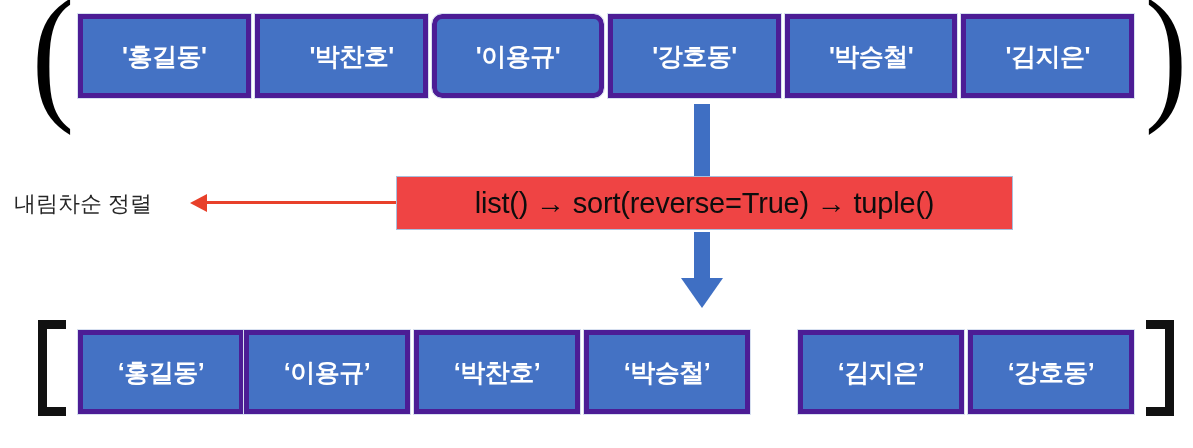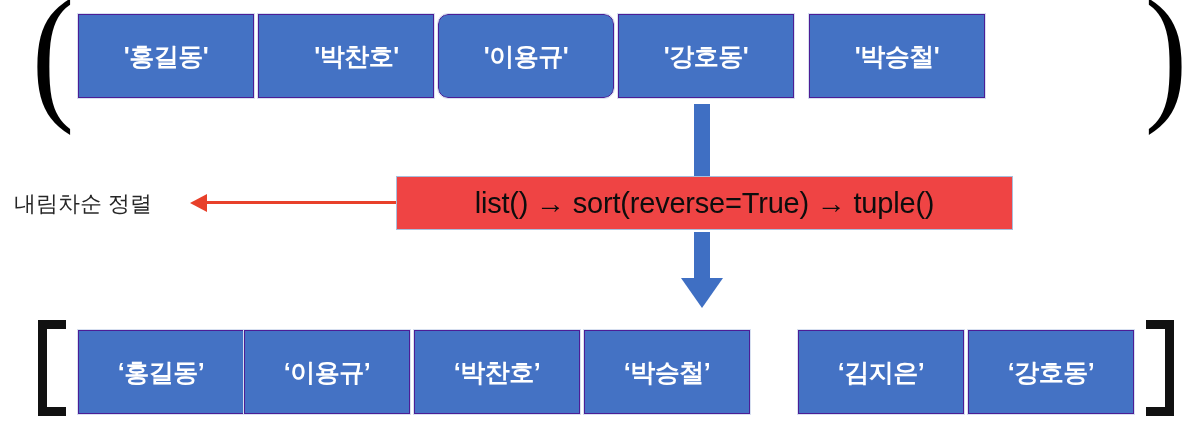--- a/index.html
+++ b/index.html
@@ -19,21 +19,21 @@
   }
 
   
   .seq-row {
     position: absolute;
     display: flex;
     align-items: stretch;
   }
   .cell {
     background: #4472C4;
-    border: 1px solid #4c1d95;
+    border: 5px solid #4c1d95;
     outline: 1px solid #D7E0F0;
     box-sizing: border-box;
     display: flex;
     align-items: center;
     justify-content: center;
     color: #FFFFFF;
     font-size: 25px;
     font-weight: bold;
     letter-spacing: -0.5px;
     white-space: nowrap;
@@ -117,22 +117,23 @@
 <body>
 
 <div id="canvas">
 
   <div class="delim paren" style="left:28px; top:-23px;">(</div>
 
   <div class="seq-row" style="left:78px; top:14px; width:1056px; height:84px;">
     <div class="cell" style="width:176px; margin-right:4px;">'홍길동'</div>
     <div class="cell" style="width:176px; margin-right:4px;padding-left:21px;">'박찬호'</div>
     <div class="cell" style="width:176px; margin-right:4px;border-radius:10px;">'이용규'</div>
-    <div class="cell" style="width:176px; margin-right:15px;">'강호동'</div>
+    <div class="cell" style="width:176px; margin-right:4px;">'강호동'</div>
     <div class="cell" style="width:176px; margin-right:4px;">'박승철'</div>
+    <div class="cell" style="width:176px;">'김지은'</div>
   </div>
 
   <div class="delim paren" style="left:1141px; top:-23px;">)</div>
 
   <div class="v-arrow-shaft" style="left:694px; top:104px; width:16px; height:72px;"></div>
   <div class="v-arrow-shaft" style="left:694px; top:232px; width:16px; height:48px;"></div>
   <div class="v-arrow-head" style="left:681px; top:278px;"></div>
 
   <div class="formula-box" style="left:396px; top:176px; width:617px; height:54px;">list() → sort(reverse=True) → tuple()</div>
 

